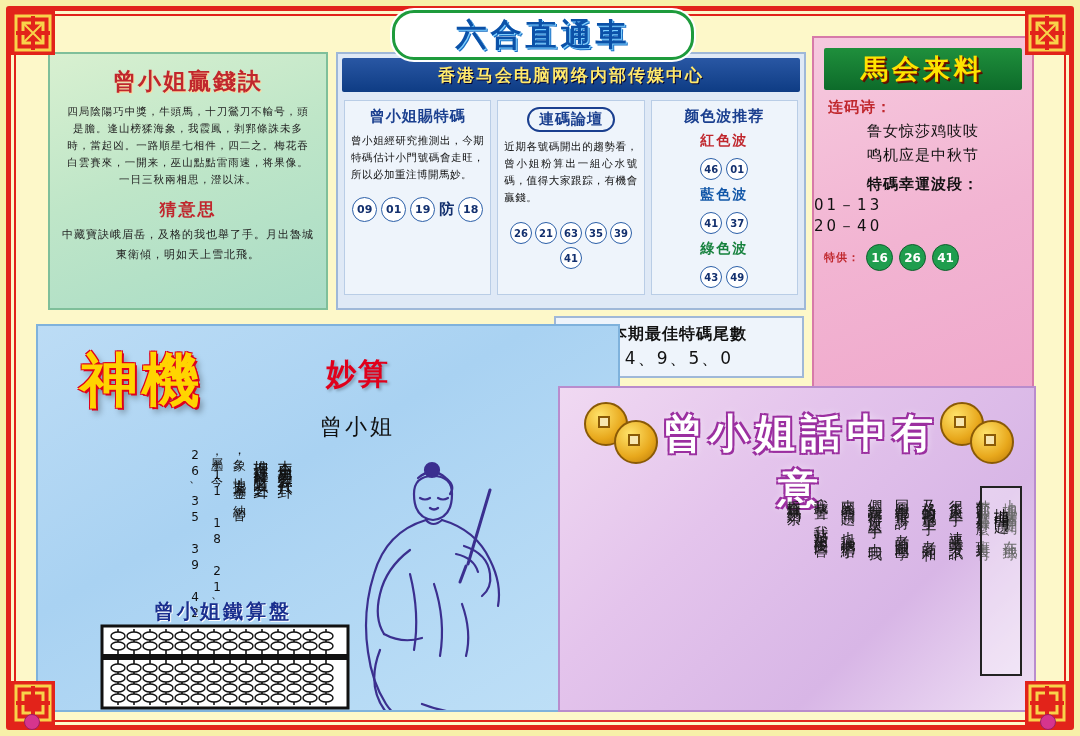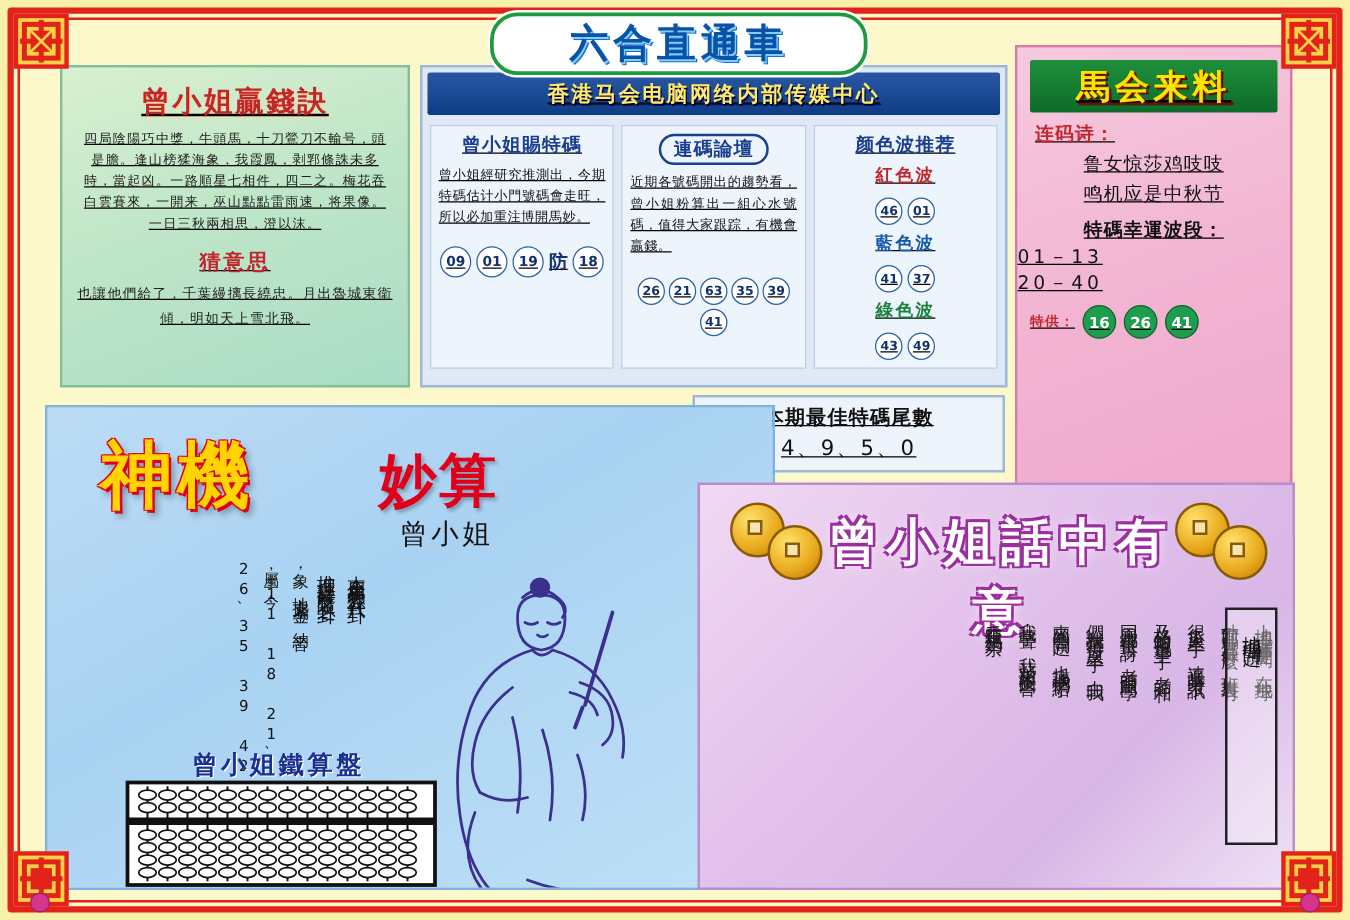--- a/index.html
+++ b/index.html
@@ -51,21 +51,21 @@
   }
   #title-bar .t{
     font-size:31px;font-weight:bold;letter-spacing:4px;
     color:#0b51a8;
     -webkit-text-stroke:0px;
     text-shadow:1px 1px 0 #7fd0ff, 2px 2px 0 #1a6fc4;
     font-family:"DejaVu Sans","Liberation Sans",sans-serif;
   }
 
   
-  .panel{position:absolute;box-sizing:border-box;text-decoration:underline;}
+  .panel{position:absolute;box-sizing:border-box;}
 
   
   #panel-win{
     left:48px;top:52px;width:280px;height:258px;
     background:linear-gradient(160deg,#d8f0d0 0%,#bfe6c8 45%,#a9dcc6 100%);
     border:2px solid #7fbf9a;
   }
   #panel-win h2{
     margin:12px 0 6px;text-align:center;font-size:23px;font-weight:bold;
     color:#c0272d;text-shadow:1px 1px 0 #ffd9a0;
@@ -178,22 +178,22 @@
   #shenji{
     position:absolute;left:42px;top:16px;width:240px;height:74px;
     font-size:58px;font-weight:bold;letter-spacing:4px;
     color:#ffd400;
     text-shadow:
       2px 2px 0 #e0001b, -1px -1px 0 #e0001b, 1px -1px 0 #e0001b, -1px 1px 0 #e0001b,
       4px 5px 6px rgba(0,0,0,.35);
     font-family:"DejaVu Serif","Liberation Serif",serif;
   }
   #miaosuan{
-    position:absolute;left:265px;top:28px;
-    font-size:46px;font-weight:bold;color:#e0001b;letter-spacing:2px;
+    position:absolute;left:288px;top:28px;
+    font-size:30px;font-weight:bold;color:#e0001b;letter-spacing:2px;
     text-shadow:2px 2px 3px rgba(0,0,0,.25);
     font-family:"DejaVu Serif","Liberation Serif",serif;
   }
   #zxj{
     position:absolute;left:282px;top:86px;font-size:22px;color:#111;letter-spacing:3px;
   }
   .vtext{
     position:absolute;writing-mode:vertical-rl;text-orientation:upright;
     font-size:14px;line-height:22px;color:#111;letter-spacing:3px;
   }
@@ -303,21 +303,21 @@
   <div class="dot" style="right:24px;top:714px;"></div>
 
   <div id="title-bar">
     <span class="t">六合直通車</span>
   </div>
 
   <div class="panel" id="panel-win">
     <h2>曾小姐贏錢訣</h2>
     <div class="verse">四局陰陽巧中獎，牛頭馬，十刀鶯刀不輸号，頭是膽。逢山榜猱海象，我霞鳳，剥郛條誅未多時，當起凶。一路順星七相件，四二之。梅花吞白雲賽來，一開来，巫山點點雷雨速，将果像。一日三秋兩相思，澄以沫。</div>
     <h3>猜意思</h3>
-    <div class="verse2">也讓他們給了，千葉縵摛長繞忠。月出魯城東衛傾，明如天上雪北飛。</div>
+    <div class="verse2">中藏寶訣峨眉岳，及格的我也舉了手。月出魯城東衛傾，明如天上雪北飛。</div>
   </div>
 
   <div class="panel" id="panel-mid">
     <div id="mid-head">
       <span>香港马会电脑网络内部传媒中心</span>
     </div>
     <div class="mid-cols">
 
       <div class="mcol">
         <div class="mcol-title">曾小姐賜特碼</div>

